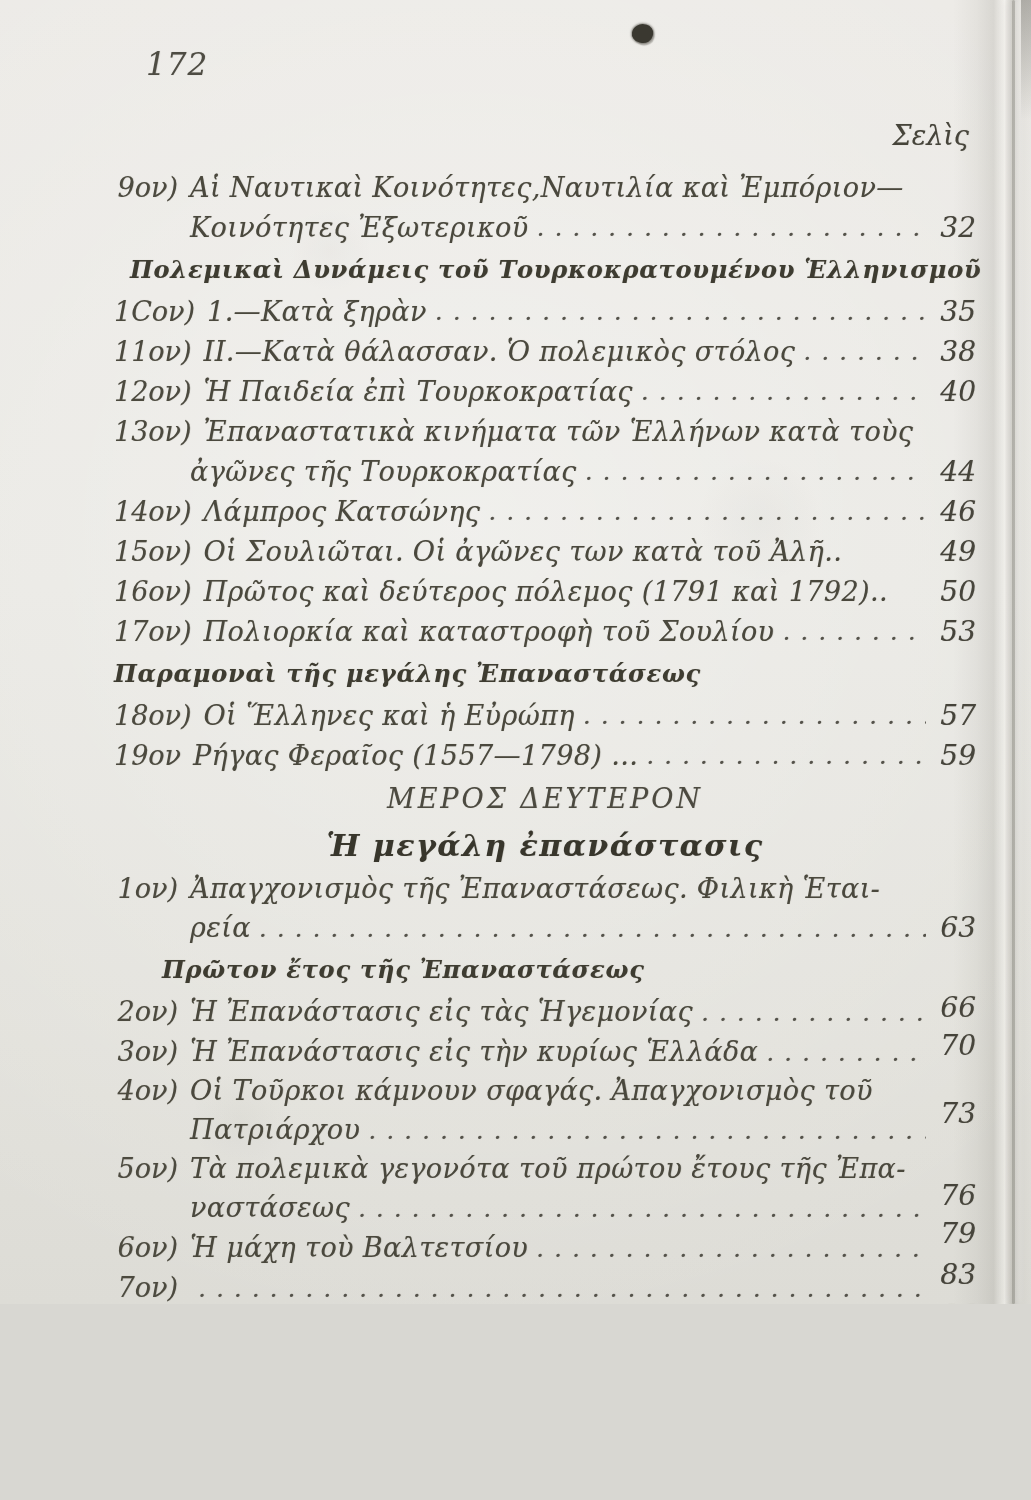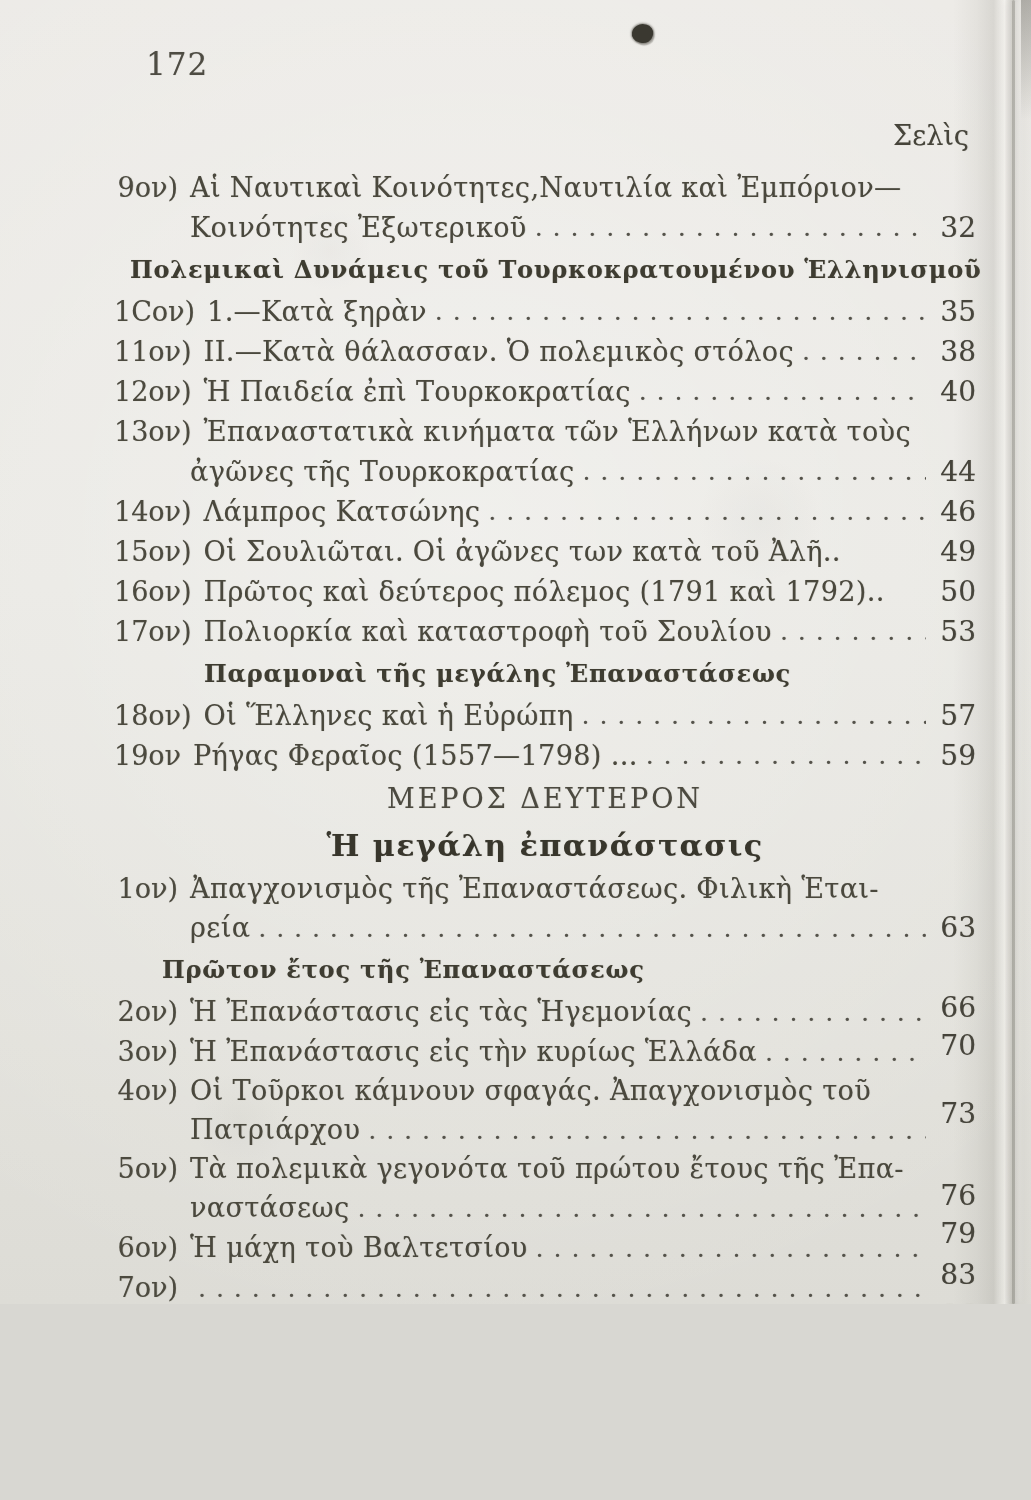--- a/index.html
+++ b/index.html
@@ -11,20 +11,21 @@
   }
   .page{
     position:relative;width:1031px;height:1304px;overflow:hidden;
     background:
       radial-gradient(ellipse 120% 90% at 45% 40%, rgba(255,255,255,0.35), rgba(255,255,255,0) 70%),
       radial-gradient(circle 60px at 330px 250px, rgba(120,118,108,0.05), rgba(120,118,108,0) 70%),
       radial-gradient(circle 90px at 760px 520px, rgba(120,118,108,0.06), rgba(120,118,108,0) 70%),
       radial-gradient(circle 70px at 240px 1120px, rgba(120,118,108,0.05), rgba(120,118,108,0) 70%),
       linear-gradient(to bottom, #eceae6 0%, #e8e7e2 45%, #e2e1db 80%, #dddcd6 100%);
     color:#4a483d;
+    font-style:italic;
   }
   
   .page-edge{
     position:absolute;top:0;right:0;width:78px;height:100%;pointer-events:none;
     background:linear-gradient(to right,
       rgba(110,108,98,0) 0%,
       rgba(110,108,98,0.07) 30%,
       rgba(110,108,98,0.16) 52%,
       rgba(250,249,245,0.50) 66%,
       rgba(110,108,98,0.22) 76%,
@@ -179,21 +180,21 @@
         </div>
       </div>
       <div class="entry">
         <div class="row">
           <span class="num">17ον)</span>
           <span class="txt">Πολιορκία καὶ καταστροφὴ τοῦ Σουλίου</span>
           <span class="leader dotted"></span>
           <span class="pg">53</span>
         </div>
       </div>
-      <div class="heading" style="margin-left: 90px;">Παραμοναὶ τῆς μεγάλης Ἐπαναστάσεως</div>
+      <div class="heading" style="">Παραμοναὶ τῆς μεγάλης Ἐπαναστάσεως</div>
       <div class="entry">
         <div class="row">
           <span class="num">18ον)</span>
           <span class="txt">Οἱ Ἕλληνες καὶ ἡ Εὐρώπη</span>
           <span class="leader dotted"></span>
           <span class="pg">57</span>
         </div>
       </div>
       <div class="entry">
         <div class="row">

